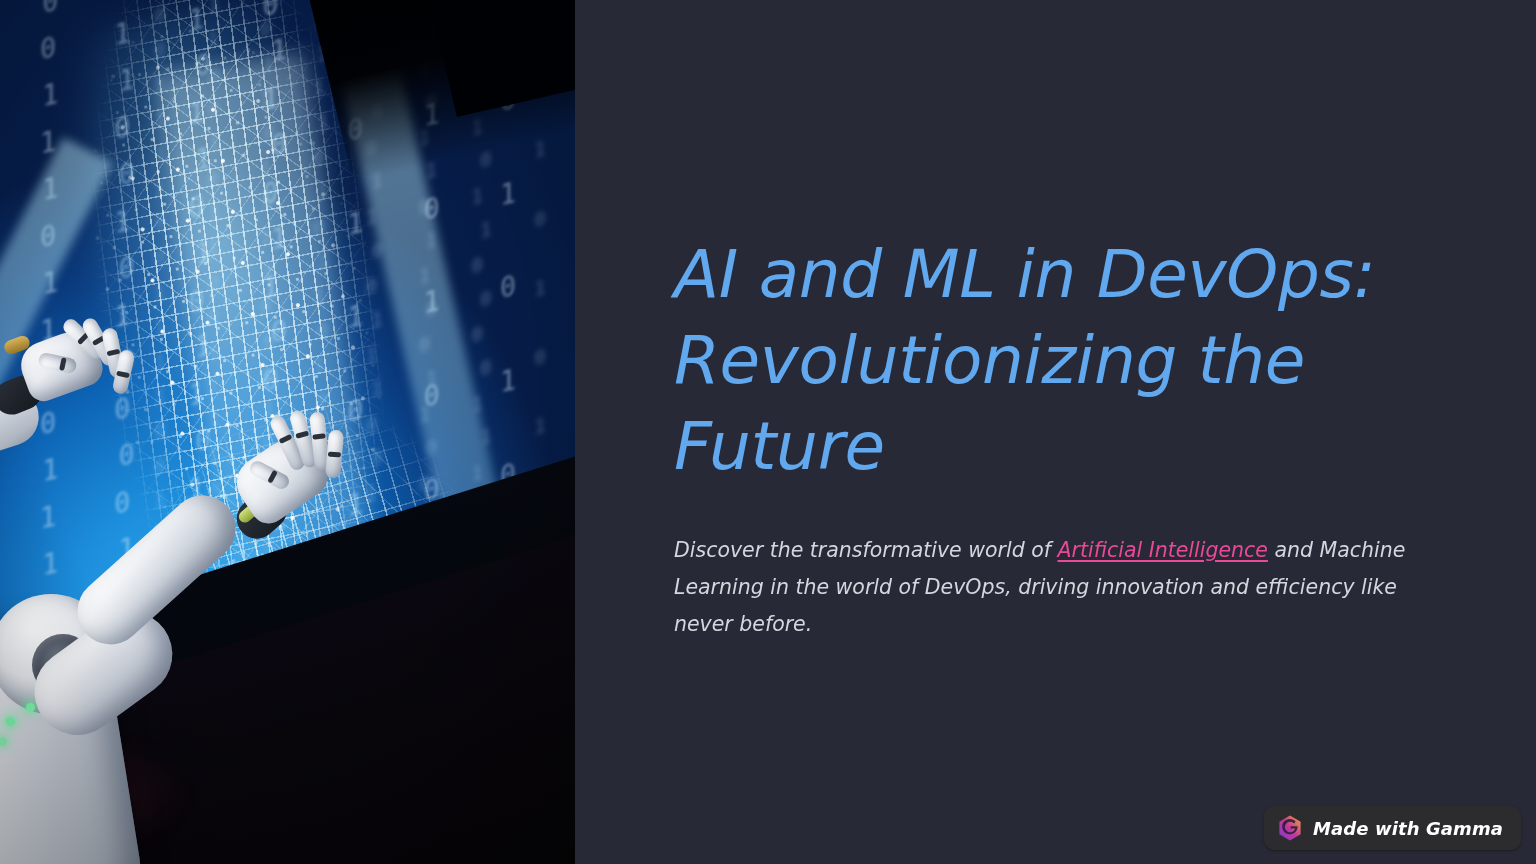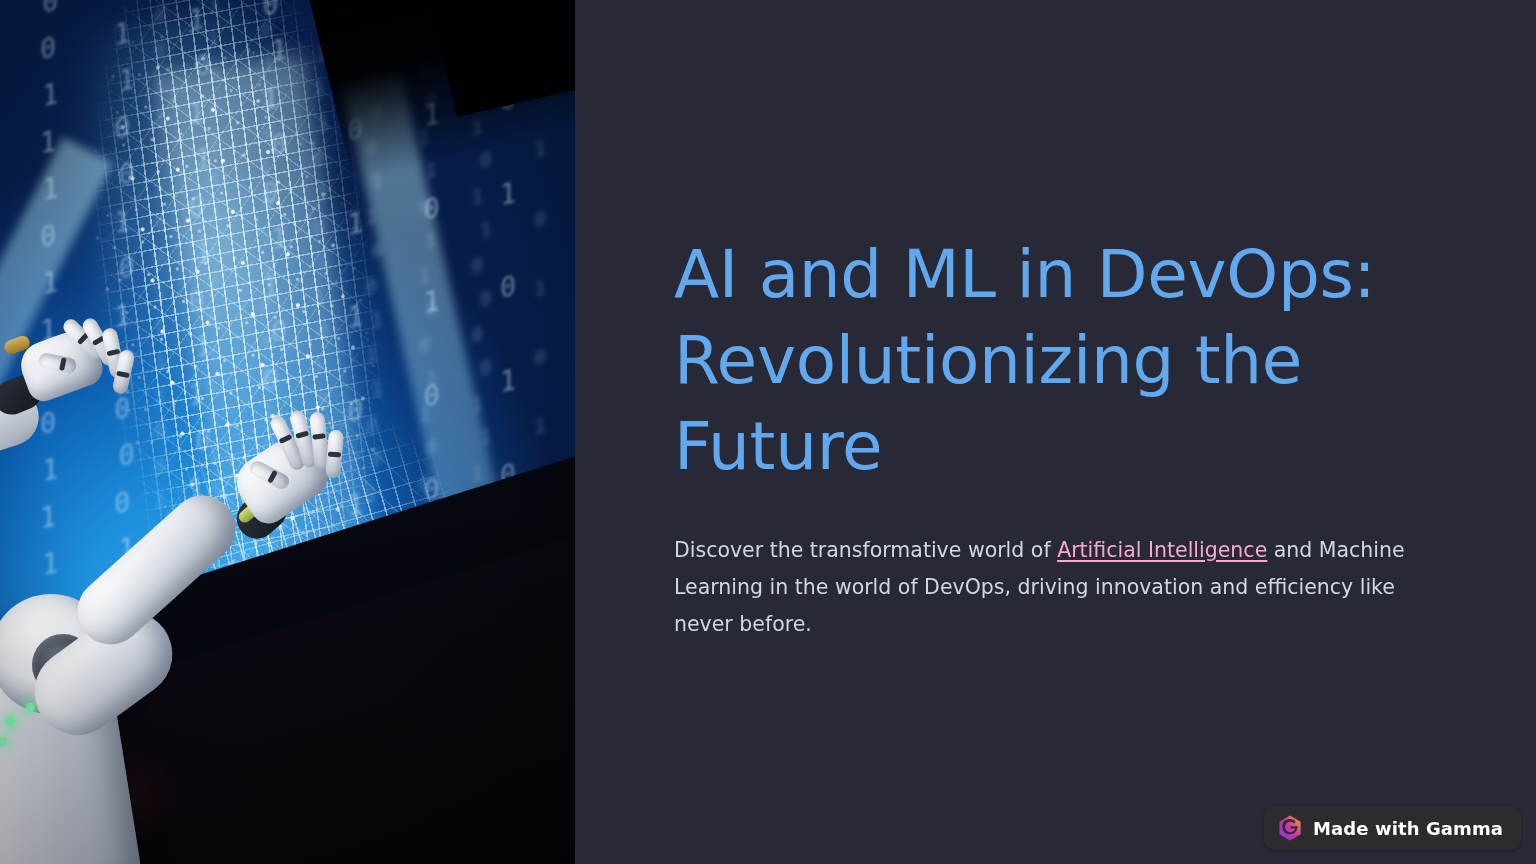--- a/index.html
+++ b/index.html
@@ -334,20 +334,21 @@
     background: radial-gradient(ellipse 95% 85% at 45% 45%, rgba(0,0,0,0) 40%, rgba(0,0,0,.30) 85%, rgba(0,0,0,.55) 100%);
     pointer-events: none;
   }
 
   
   .content-panel {
     position: relative;
     flex: 1 1 auto;
     height: 864px;
     background: #272a36;
+    font-style: italic;
   }
 
   .content-inner {
     position: absolute;
     left: 99px;
     top: 232px;
     width: 762px;
   }
 
   .headline {
@@ -361,21 +362,21 @@
 
   .subtext {
     margin-top: 42px;
     color: #d3d7de;
     font-size: 20.5px;
     line-height: 37px;
     font-weight: 400;
   }
 
   .subtext a {
-    color: #f9a8d4;
+    color: #ec4899;
     text-decoration: underline;
     text-underline-offset: 3px;
   }
 
   
   .gamma-badge {
     position: absolute;
     right: 15px;
     bottom: 14px;
     height: 44px;

